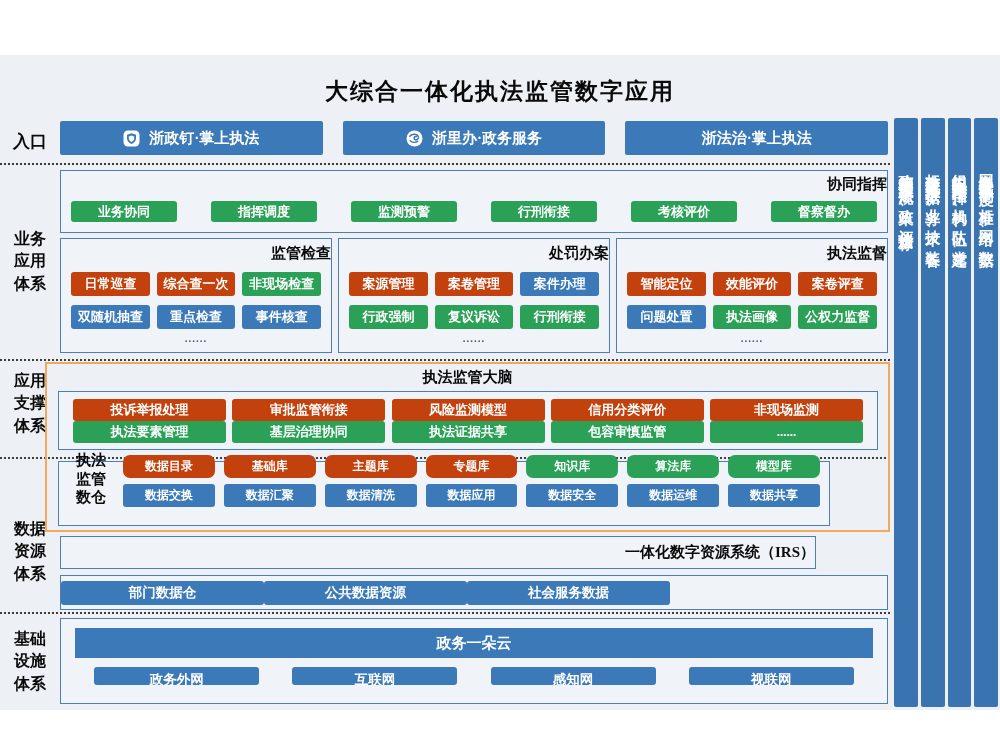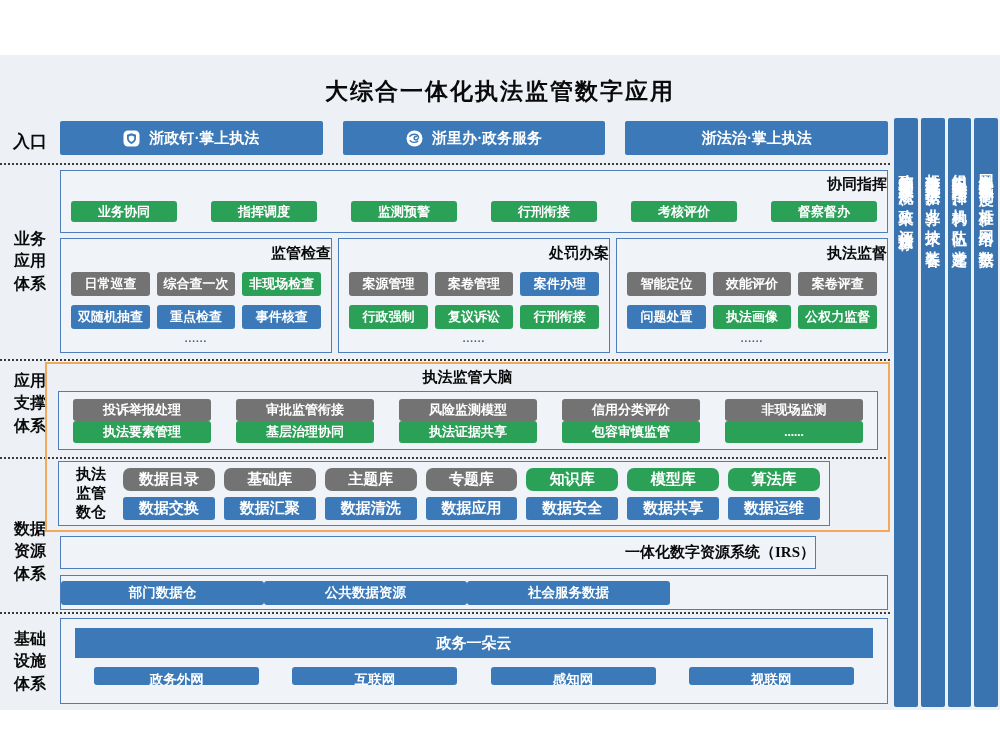--- a/index.html
+++ b/index.html
@@ -27,21 +27,21 @@
   .dotted { position:absolute; left:0; width:890px; height:0; border-top:2px dotted #3c3c3c; }
   .d1 { top:163px; } .d2 { top:359px; } .d3 { top:457px; } .d4 { top:612px; }
 
   
   .chip {
     display:block; text-align:center; color:#fff; font-weight:bold; font-size:13px;
     height:24px; line-height:24px; border-radius:3px; overflow:hidden; white-space:nowrap;
   }
   .blue   { background:#3b79b8; }
   .green  { background:#2ba158; }
-  .orange { background:#737373; }
+  .orange { background:#c2410c; }
 
   
   .entry-row { position:absolute; left:60px; top:121px; width:828px; height:34px; display:flex; gap:20px; }
   .entry-btn {
     flex:1; background:#3b79b8; color:#fff; border-radius:2px;
     display:flex; align-items:center; justify-content:center; gap:9px;
     font-size:15px; font-weight:bold;
   }
   .entry-icon { display:flex; align-items:center; }
 
@@ -58,27 +58,27 @@
   .group-box { flex:1; display:flex; flex-direction:column; }
   .group-box .box-title { padding-top:5px; }
   .gr { display:flex; justify-content:space-between; padding:9px 10px 0; }
   .gr .chip { width:31.5%; }
   .dots { text-align:center; margin-top:3px; color:#4a5a74; font-weight:bold; font-size:11px; letter-spacing:1px; line-height:12px; }
 
   
   .orange-box { position:absolute; left:45px; top:362px; width:845px; height:170px; border:2px solid #f2a95b; background:transparent; }
   .brain-title { position:absolute; left:45px; top:368px; width:845px; text-align:center; font-size:15px; font-weight:bold; color:#0a0a0a; }
   .brain-box { position:absolute; left:58px; top:391px; width:820px; height:59px; display:flex; justify-content:space-between; align-items:center; padding:0 14px; }
-  .bcol { width:138px; display:flex; flex-direction:column; }
+  .bcol { width:153px; display:flex; flex-direction:column; }
   .bcol .chip { height:22px; line-height:22px; }
 
-  .wh-box { position:absolute; left:58px; top:461px; width:772px; height:65px; display:flex; align-items:center; padding:18px 9px; gap:9px; }
+  .wh-box { position:absolute; left:58px; top:461px; width:772px; height:65px; display:flex; align-items:flex-end; padding:18px 9px; gap:9px; }
   .wh-label { width:46px; font-size:15px; font-weight:bold; color:#0a0a0a; line-height:1.25; white-space:pre-line; text-align:center; }
   .wcol { flex:1; display:flex; flex-direction:column; gap:6px; }
-  .wcol .chip { height:23px; line-height:23px; font-size:15px; }
+  .wcol .chip { height:23px; line-height:23px; font-size:12px; }
   .wcol .chip.rtop { border-radius:7px; }
 
   .irs-box { position:absolute; left:60px; top:536px; width:756px; height:33px; }
   .irs-box .box-title { line-height:30px; }
 
   .sources-box { position:absolute; left:60px; top:575px; width:828px; height:35px; display:flex; justify-content:flex-start; align-items:center; }
   .sources-box .chip { width:203px; font-size:13.5px; }
 
   .infra-box { position:absolute; left:60px; top:618px; width:828px; height:86px; }
   .cloud-bar { margin:9px 14px 0; height:30px; line-height:30px; text-align:center; color:#fff; font-size:15px; font-weight:bold; background:#3b79b8; }
@@ -247,26 +247,26 @@
     </div>
     <div class="wcol">
       <span class="chip orange rtop">专题库</span>
       <span class="chip blue">数据应用</span>
     </div>
     <div class="wcol">
       <span class="chip green rtop">知识库</span>
       <span class="chip blue">数据安全</span>
     </div>
     <div class="wcol">
+      <span class="chip green rtop">算法库</span>
+      <span class="chip blue">数据运维</span>
+    </div>
+    <div class="wcol">
       <span class="chip green rtop">模型库</span>
       <span class="chip blue">数据共享</span>
-    </div>
-    <div class="wcol">
-      <span class="chip green rtop">算法库</span>
-      <span class="chip blue">数据运维</span>
     </div>
   </div>
 
   <div class="irs-box bbox">
     <div class="box-title">一体化数字资源系统（IRS）</div>
   </div>
   <div class="sources-box bbox">
     <span class="chip blue">部门数据仓</span>
     <span class="chip blue">公共数据资源</span>
     <span class="chip blue">社会服务数据</span>

